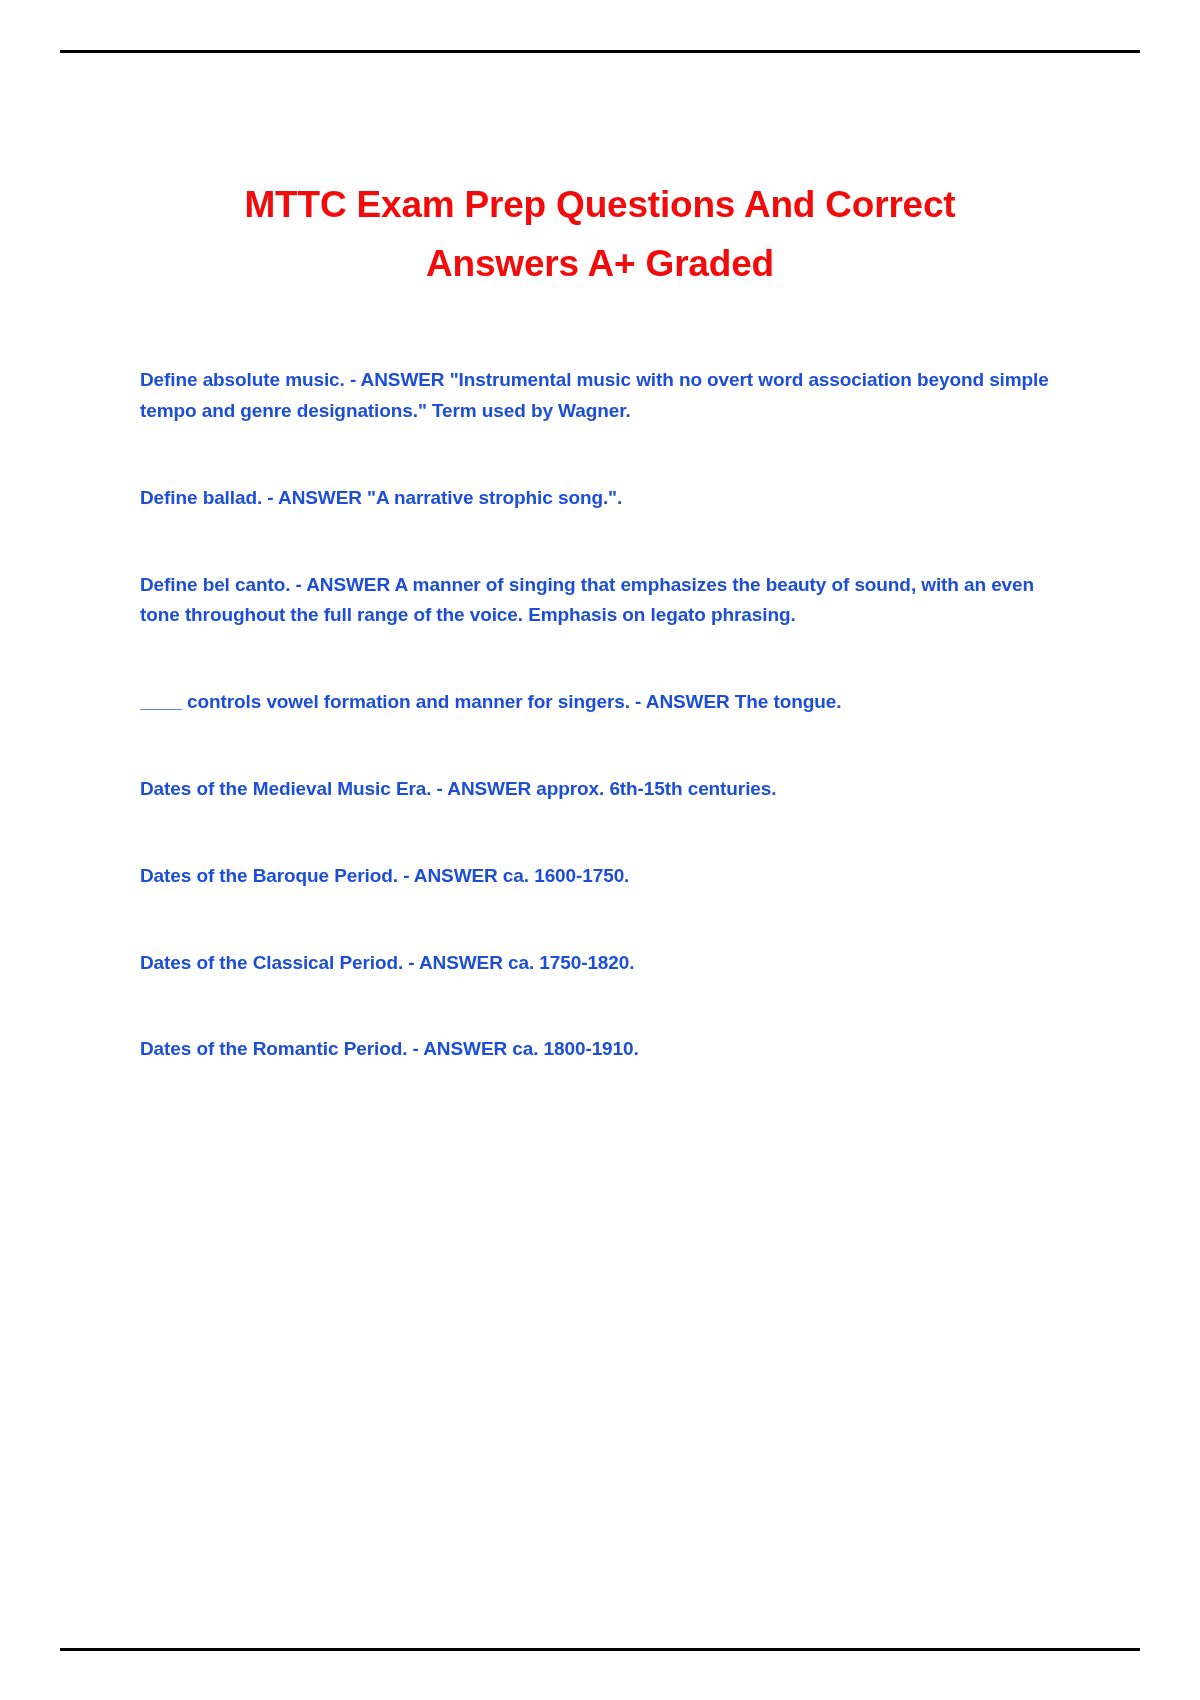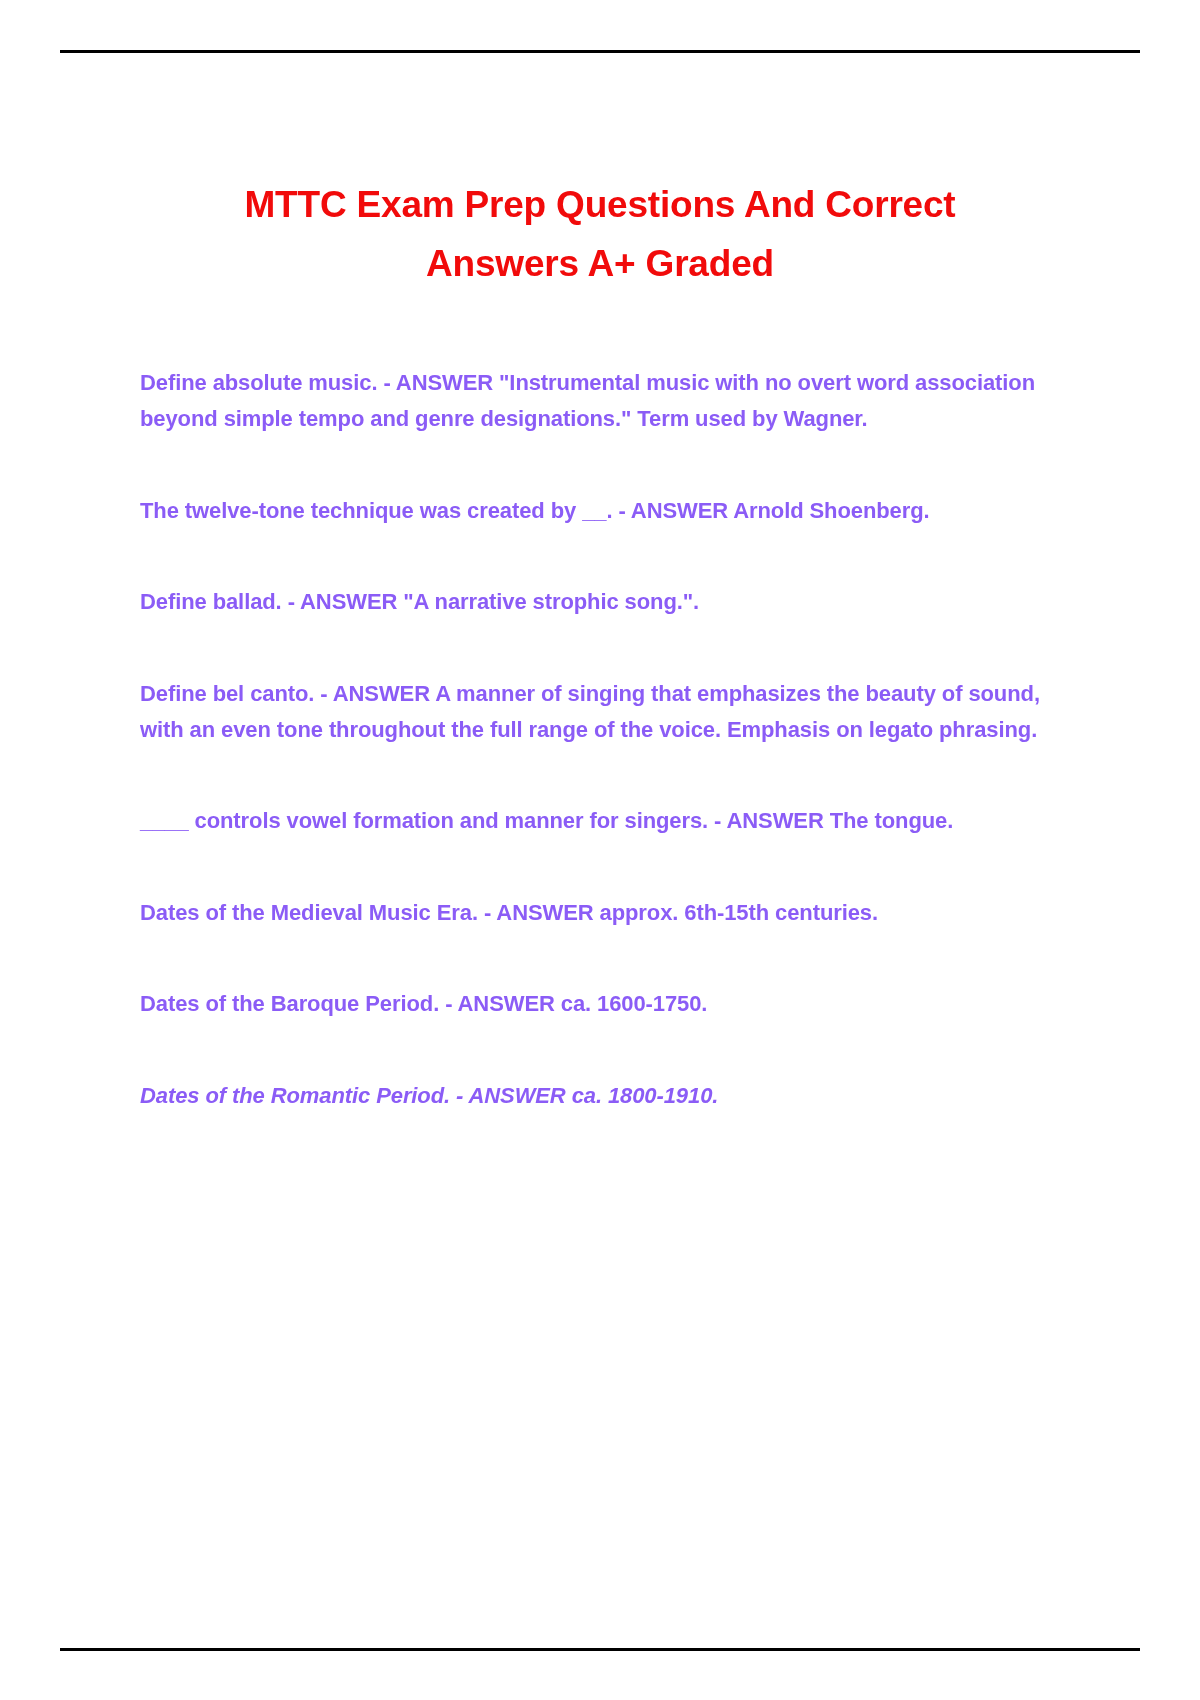--- a/index.html
+++ b/index.html
@@ -50,48 +50,48 @@
     margin: 0 0 0 0;
     padding: 0 30px;
     letter-spacing: -0.2px;
   }
 
   .qa-list {
     margin-top: 72px;
   }
 
   .qa-item {
-    font-size: 22px;
+    font-size: 19px;
     font-weight: bold;
     line-height: 1.62;
     margin-bottom: 56px;
-    color: #8b5cf6;
+    color: #1d4ed8;
     letter-spacing: -0.1px;
   }
-  .qa-item:last-child { margin-bottom: 0; font-style: italic; }
+  .qa-item:last-child { margin-bottom: 0; }
 </style>
 </head>
 <body>
 
 <div class="page">
 
   <div class="rule rule-top"></div>
 
   <div class="content">
 
     <h1 class="doc-title">MTTC Exam Prep Questions And Correct Answers A+ Graded</h1>
 
     <div class="qa-list">
       <p class="qa-item">Define absolute music. - ANSWER "Instrumental music with no overt word association beyond simple tempo and genre designations." Term used by Wagner.</p>
-      <p class="qa-item">The twelve-tone technique was created by __. - ANSWER Arnold Shoenberg.</p>
       <p class="qa-item">Define ballad. - ANSWER "A narrative strophic song.".</p>
       <p class="qa-item">Define bel canto. - ANSWER A manner of singing that emphasizes the beauty of sound, with an even tone throughout the full range of the voice. Emphasis on legato phrasing.</p>
       <p class="qa-item">____ controls vowel formation and manner for singers. - ANSWER The tongue.</p>
       <p class="qa-item">Dates of the Medieval Music Era. - ANSWER approx. 6th-15th centuries.</p>
       <p class="qa-item">Dates of the Baroque Period. - ANSWER ca. 1600-1750.</p>
+      <p class="qa-item">Dates of the Classical Period. - ANSWER ca. 1750-1820.</p>
       <p class="qa-item">Dates of the Romantic Period. - ANSWER ca. 1800-1910.</p>
     </div>
 
   </div>
 
   <div class="rule rule-bottom"></div>
 
 </div>
 
 </body></html>

